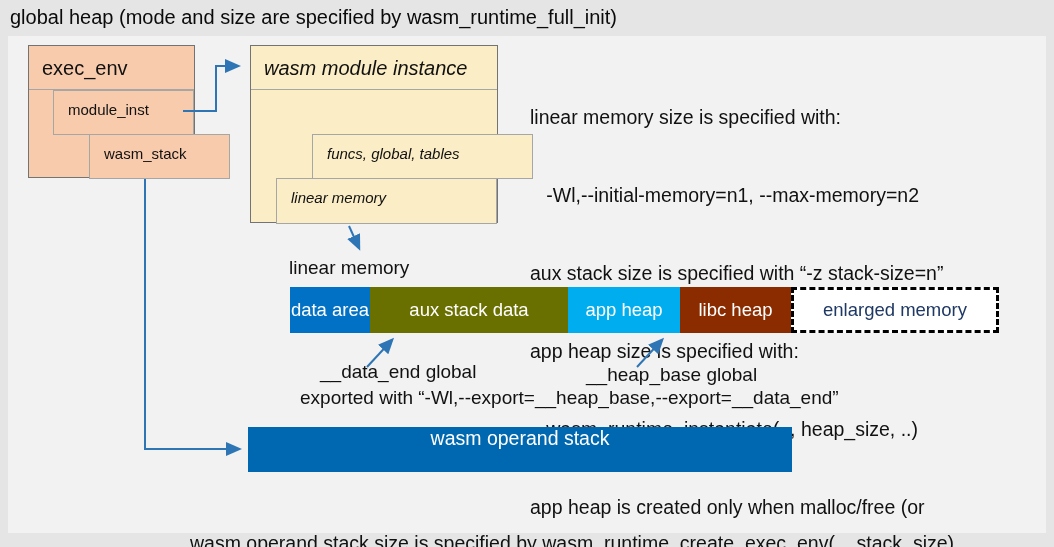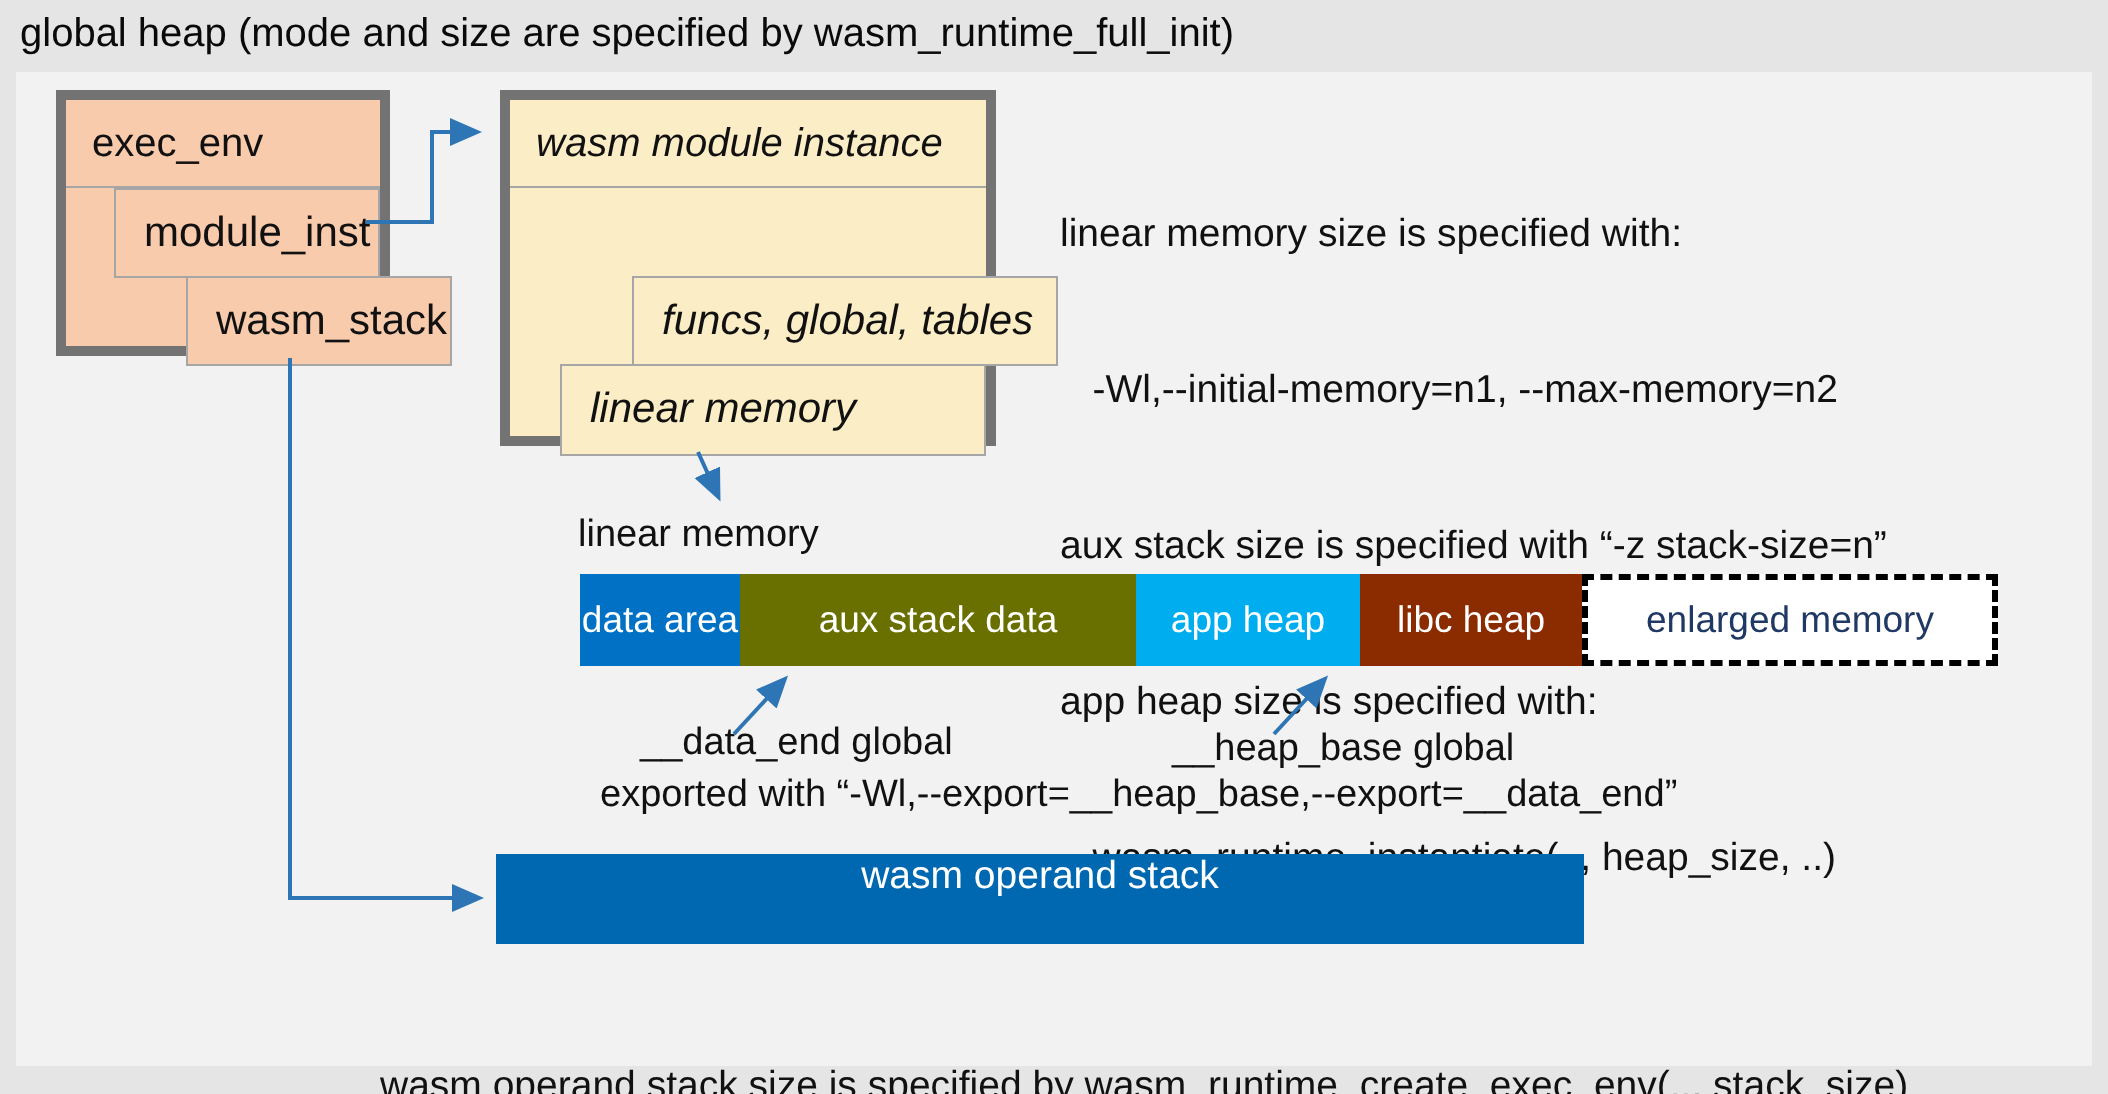--- a/index.html
+++ b/index.html
@@ -2,27 +2,27 @@
 <html><head>
 <meta charset="utf-8">
 <style>
   html,body{margin:0;padding:0;background:#fff;}
   .stage{position:relative;width:1054px;height:547px;background:#e5e5e5;
          font-family:"Liberation Sans","DejaVu Sans",sans-serif;color:#111;overflow:hidden;}
   .title{position:absolute;left:10px;top:6px;font-size:20px;color:#0a0a0a;}
   .canvas{position:absolute;left:8px;top:36px;width:1038px;height:497px;background:#F2F2F2;}
 
   
-  .box{position:absolute;box-sizing:border-box;border:5px solid #737373;}
+  .box{position:absolute;box-sizing:border-box;border:1px solid #737373;}
   .exec-env{left:28px;top:45px;width:167px;height:133px;background:#F8CBAD;}
   .mod-inst{left:250px;top:45px;width:248px;height:178px;background:#FBEDC5;font-style:italic;}
   .box-header{position:absolute;left:0;top:0;right:0;height:44px;box-sizing:border-box;
               border-bottom:1px solid #A6A6A6;font-size:20px;padding:11px 0 0 13px;}
   .sub-row{position:absolute;left:24px;width:calc(100% - 24px);box-sizing:border-box;
-           border:1px solid #A6A6A6;font-size:21px;padding:10px 0 16px 14px;}
+           border:1px solid #A6A6A6;font-size:15px;padding:10px 0 16px 14px;}
   .exec-env .sub-row{background:#F8CBAD;}
   .mod-inst .sub-row{left:25px;width:calc(100% - 25px);background:#FBEDC5;}
   .r1{top:44px;height:45px;}
   .r2{top:88px;height:45px;margin-left:36px;}
   .r3{top:132px;height:46px;}
 
   
   .notes{position:absolute;left:530px;top:52px;font-size:19.5px;line-height:26px;white-space:pre;}
 
   
@@ -68,20 +68,21 @@
     <div class="sub-row r2">funcs, global, tables</div>
     <div class="sub-row r3">linear memory</div>
   </div>
 
   <div class="notes">
     <div>linear memory size is specified with:</div>
     <div>   -Wl,--initial-memory=n1, --max-memory=n2</div>
     <div>aux stack size is specified with “-z stack-size=n”</div>
     <div>app heap size is specified with:</div>
     <div>   wasm_runtime_instantiate(.., heap_size, ..)</div>
+    <div>app heap is created only when malloc/free (or</div>
     
   </div>
 
   <div class="lm-label">linear memory</div>
   <div class="membar">
     <div class="seg seg-data">data area</div>
     <div class="seg seg-aux">aux stack data</div>
     <div class="seg seg-app">app heap</div>
     <div class="seg seg-libc">libc heap</div>
     <div class="seg seg-enlarged">enlarged memory</div>

